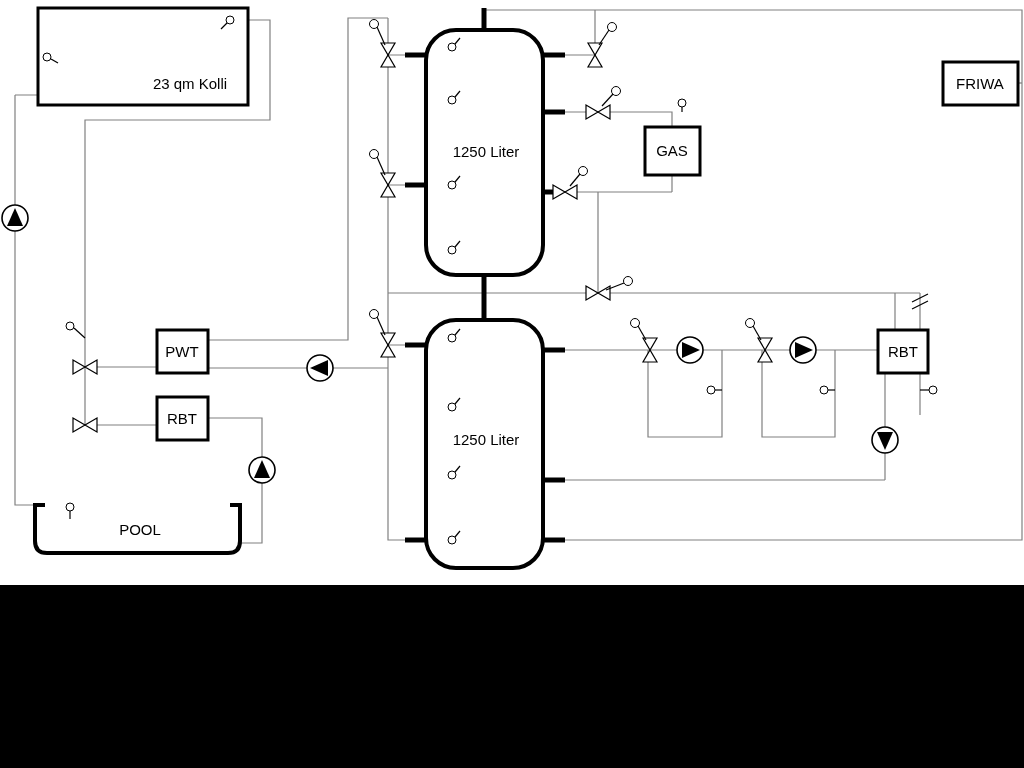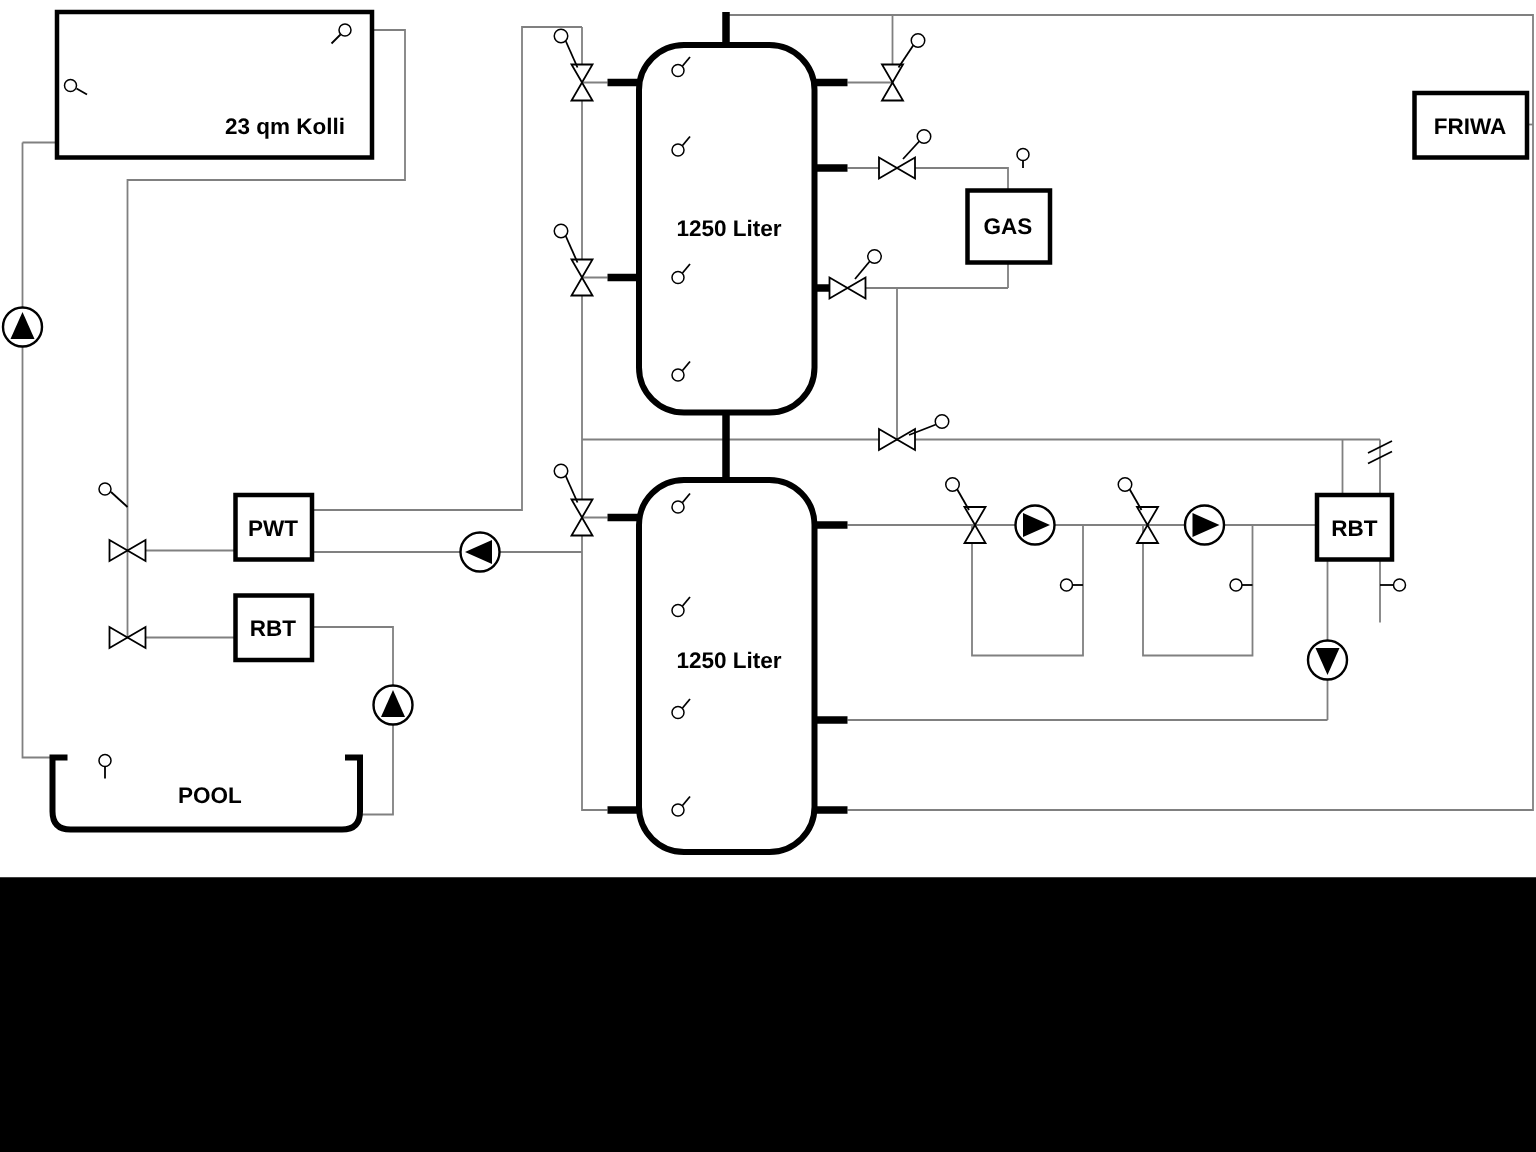--- a/index.html
+++ b/index.html
@@ -1,18 +1,18 @@
 <!DOCTYPE html>
 <html><head>
 <meta charset="utf-8">
 <style>
   html,body{margin:0;padding:0;background:#000;}
   .screen{position:relative;width:1024px;height:768px;background:#000;overflow:hidden;
           font-family:"Liberation Sans", sans-serif;}
-  .canvas{position:absolute;top:0;left:0;width:1024px;height:585px;background:#fff;font-weight:bold;}
+  .canvas{position:absolute;top:0;left:0;width:1024px;height:585px;background:#fff;}
   .footer{position:absolute;top:585px;left:0;width:1024px;height:183px;background:#000;}
   svg{display:block;}
   .pipe{stroke:#808080;stroke-width:1.2;fill:none;}
   .stub{stroke:#000;stroke-width:5;fill:none;}
   .box{fill:#fff;stroke:#000;stroke-width:3;}
   .tank{fill:#fff;stroke:#000;stroke-width:4;}
   .pool{fill:none;stroke:#000;stroke-width:4;stroke-linecap:square;}
   .valve{fill:#fff;stroke:#000;stroke-width:1.2;}
   .pumpc{fill:#fff;stroke:#000;stroke-width:1.6;}
   .pumpt{fill:#000;stroke:none;}

